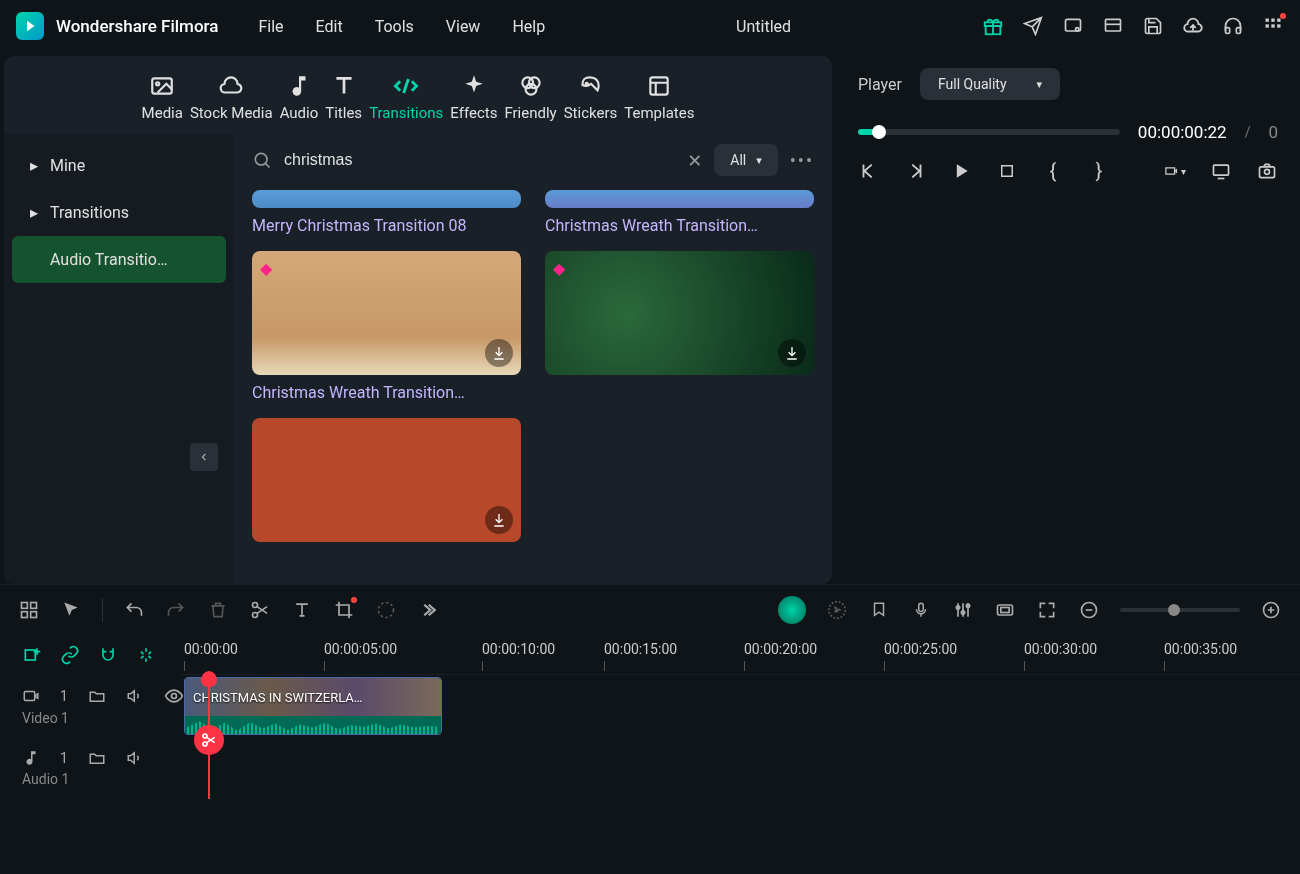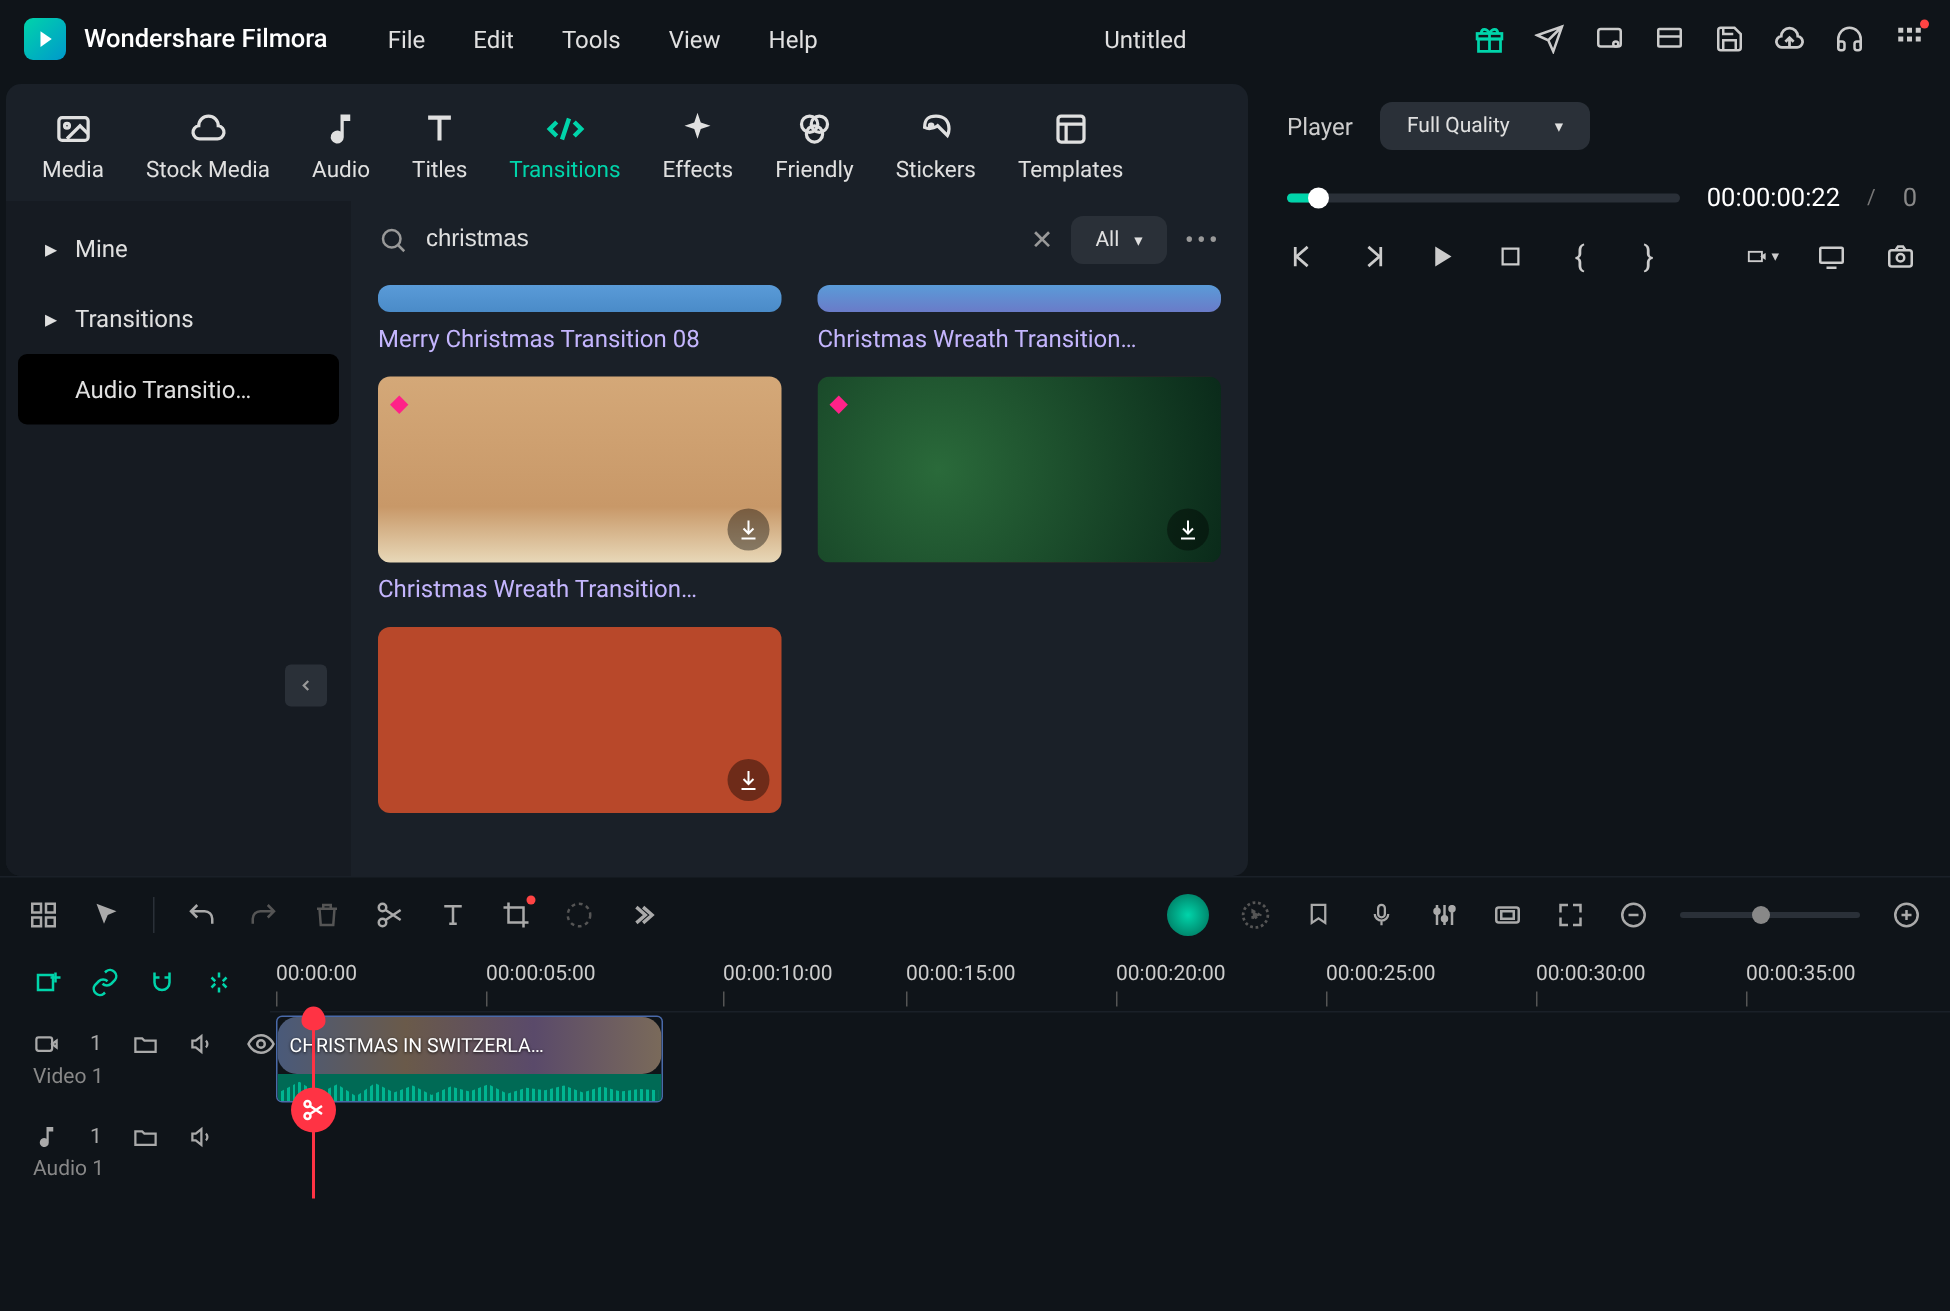--- a/index.html
+++ b/index.html
@@ -18,31 +18,31 @@
 .title-icon.gift { color: #00d4aa; }
 .dot-badge { position: relative; }
 .dot-badge::after { content: ''; position: absolute; top: -2px; right: -2px; width: 6px; height: 6px; background: #ff4444; border-radius: 50%; }
 
 
 .main { flex: 1; display: flex; gap: 8px; padding: 4px 4px 0 4px; min-height: 0; }
 .left-panel { width: 828px; display: flex; flex-direction: column; background: #1a2028; border-radius: 10px; }
 .right-panel { flex: 1; display: flex; flex-direction: column; }
 
 
-.tabs { display: flex; padding: 16px 24px 0 24px; gap: 28px; justify-content: flex-start; }
+.tabs { display: flex; padding: 16px 24px 0 24px; gap: 7px; justify-content: center; }
 .tab { display: flex; flex-direction: column; align-items: center; gap: 4px; cursor: pointer; color: #e0e0e0; padding-bottom: 12px; }
 .tab.active { color: #00d4aa; }
 .tab-icon { width: 28px; height: 28px; display: flex; align-items: center; justify-content: center; }
 .tab-label { font-size: 15px; }
 
 
 .content-area { flex: 1; display: flex; min-height: 0; }
 .sidebar { width: 230px; background: #161b22; border-radius: 0 0 0 10px; padding: 8px; }
 .sidebar-item { padding: 14px 18px; cursor: pointer; border-radius: 6px; color: #e0e0e0; display: flex; align-items: center; gap: 10px; font-size: 16px; }
-.sidebar-item.selected { background: #000000; }
+.sidebar-item.selected { background: #14532d; }
 .sidebar-item .chev { width: 10px; }
 .sidebar-collapse { margin-top: 160px; display: flex; justify-content: flex-end; padding-right: 8px; }
 .collapse-btn { width: 28px; height: 28px; background: #2a3038; border-radius: 4px; display: flex; align-items: center; justify-content: center; cursor: pointer; color: #999; }
 
 .browse { flex: 1; display: flex; flex-direction: column; min-height: 0; }
 .search-row { display: flex; align-items: center; padding: 10px 18px; gap: 12px; }
 .search-box { flex: 1; display: flex; align-items: center; gap: 12px; }
 .search-input { flex: 1; background: transparent; border: none; color: #e0e0e0; font-size: 16px; outline: none; }
 .clear-btn { color: #999; cursor: pointer; font-size: 18px; }
 .filter-pill { background: #2a3038; padding: 8px 16px; border-radius: 8px; display: flex; align-items: center; gap: 10px; cursor: pointer; }
@@ -105,21 +105,21 @@
 
 .tl-right { flex: 1; position: relative; overflow: hidden; }
 .ruler { height: 40px; position: relative; border-bottom: 1px solid #1a2028; }
 .ruler-tick { position: absolute; top: 6px; color: #ccc; font-size: 14px; }
 .ruler-tick::after { content: ''; position: absolute; left: 0; top: 20px; width: 1px; height: 10px; background: #555; }
 
 .tracks-area { position: relative; }
 .video-track { height: 62px; position: relative; }
 .audio-track { height: 62px; position: relative; }
 .clip { position: absolute; left: 4px; top: 2px; width: 258px; height: 58px; border-radius: 4px; overflow: hidden; border: 1px solid #4a6aaa; }
-.clip-thumbs { height: 38px; background: linear-gradient(90deg, #4a5a7a, #6a5a4a, #5a4a6a, #7a6a5a); display: flex; align-items: center; padding-left: 8px; border-radius: 13px; }
+.clip-thumbs { height: 38px; background: linear-gradient(90deg, #4a5a7a, #6a5a4a, #5a4a6a, #7a6a5a); display: flex; align-items: center; padding-left: 8px; }
 .clip-title { color: #fff; font-size: 13px; text-shadow: 0 1px 2px rgba(0,0,0,0.8); }
 .clip-wave { height: 20px; background: #006a55; position: relative; }
 .wave { position: absolute; inset: 2px; background: repeating-linear-gradient(90deg, #00d4aa 0 2px, transparent 2px 4px); opacity: 0.7; clip-path: polygon(0 60%, 5% 20%, 10% 70%, 15% 30%, 20% 80%, 25% 25%, 30% 65%, 35% 35%, 40% 75%, 45% 40%, 50% 60%, 55% 30%, 60% 70%, 65% 45%, 70% 55%, 75% 35%, 80% 65%, 85% 40%, 90% 60%, 95% 50%, 100% 55%, 100% 100%, 0 100%); }
 
 .playhead { position: absolute; left: 28px; top: 0; bottom: 0; width: 2px; background: #ff3344; z-index: 10; }
 .playhead-top { position: absolute; top: -4px; left: -7px; width: 16px; height: 16px; background: #ff3344; border-radius: 50% 50% 50% 50% / 60% 60% 40% 40%; }
 .playhead-cut { position: absolute; top: 50px; left: -14px; width: 30px; height: 30px; background: #ff3344; border-radius: 50%; display: flex; align-items: center; justify-content: center; color: #fff; }
 
 svg { display: block; }
 </style>

